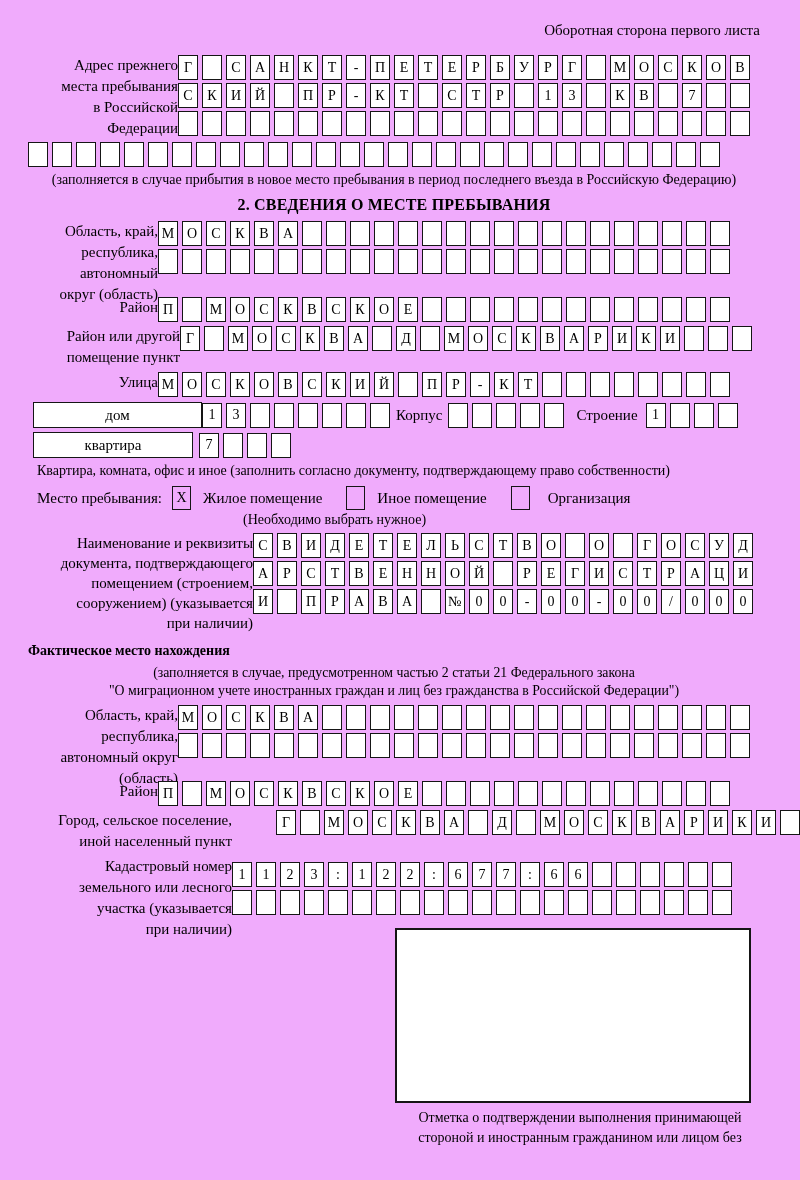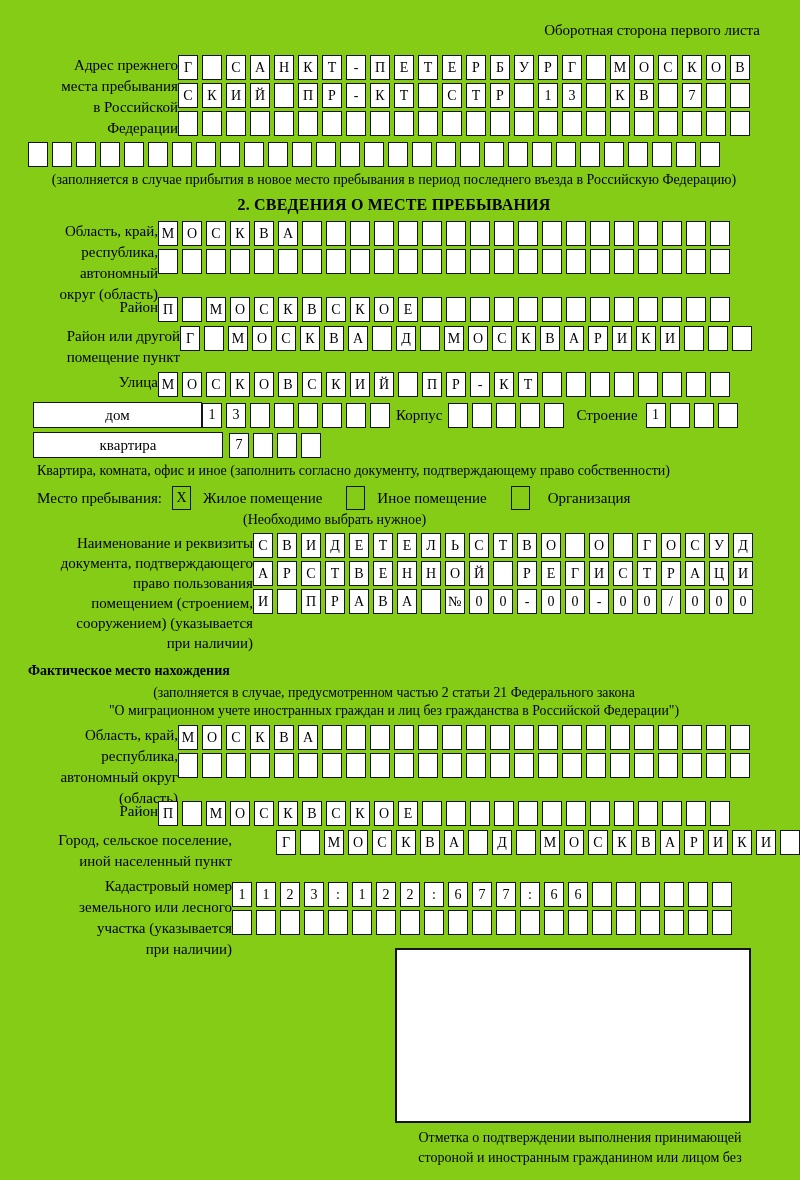--- a/index.html
+++ b/index.html
@@ -1,17 +1,17 @@
 <!DOCTYPE html>
 <html><head>
 <meta charset="utf-8">
 <style>
   html,body{margin:0;padding:0;background:#fff;}
   .page{
-    width:800px;height:1180px;background:#84cc16;color:#000;
+    width:800px;height:1180px;background:#f0abfc;color:#000;
     font-family:"Liberation Serif", serif;
     position:relative;overflow:hidden;box-sizing:border-box;
     padding:0 40px 0 28px;
   }
   .hdr-note{padding-top:22px;text-align:right;font-size:15px;}
   .frow{display:flex;align-items:flex-start;text-align:right;}
   .flabel{font-size:15px;line-height:21px;flex:0 0 auto;padding-left:9px;box-sizing:border-box;}
   .cellcol{display:flex;flex-direction:column;}
   .cells{display:flex;flex-wrap:nowrap;}
   .cells + .cells{margin-top:3px;}
@@ -352,21 +352,21 @@
     <div class="inline-lbl" style="margin:0 8px 0 8px;">Строение</div>
     <div class="cells">
         <span class="cell">1</span>
         <span class="cell"></span>
         <span class="cell"></span>
         <span class="cell"></span>
       </div>
   </div>
 
   <div class="frow" style="margin-top:4px;margin-left:5px;align-items:center;">
-    <div class="wbox" style="width:190px;margin-right:6px;">квартира</div>
+    <div class="wbox" style="width:160px;margin-right:6px;">квартира</div>
     <div class="cells">
         <span class="cell">7</span>
         <span class="cell"></span>
         <span class="cell"></span>
         <span class="cell"></span>
       </div>
   </div>
   <div class="caption-left" style="margin-top:5px;">Квартира, комната, офис и иное (заполнить согласно документу, подтверждающему право собственности)</div>
 
   <div class="mesto" style="margin-top:7px;">
@@ -377,21 +377,20 @@
     <span class="opt-label">Иное помещение</span>
     <span class="cb" style="margin-right:18px;"></span>
     <span class="opt-label">Организация</span>
   </div>
   <div style="font-size:14px;margin-left:215px;margin-top:2px;">(Необходимо выбрать нужное)</div>
 
   <div class="frow" style="margin-top:5px;">
     <div class="flabel" style="width:225px;line-height:20px;">
         <div class="line">Наименование и реквизиты</div>
         <div class="line">документа, подтверждающего</div>
-        <div class="line">право пользования</div>
         <div class="line">помещением (строением,</div>
         <div class="line">сооружением) (указывается</div>
         <div class="line">при наличии)</div>
       </div>
     <div class="cellcol">
       <div class="cells">
           <span class="cell">С</span>
           <span class="cell">В</span>
           <span class="cell">И</span>
           <span class="cell">Д</span>

